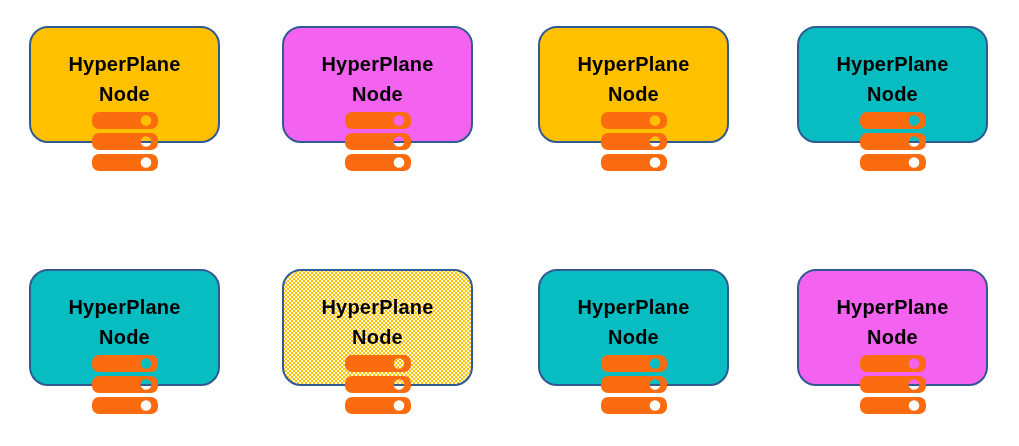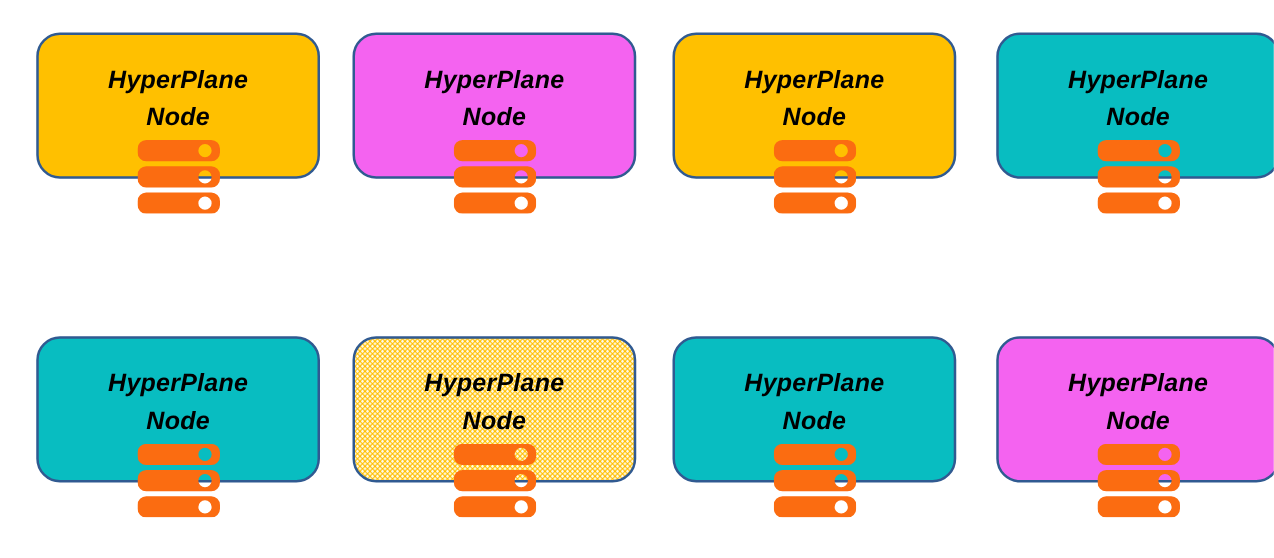--- a/index.html
+++ b/index.html
@@ -16,26 +16,25 @@
     --icon-color: #FB6C11;
     --text-color: #000000;
     overflow: hidden;
   }
   .canvas {
     position: absolute;
     inset: 0;
   }
   .node {
     position: absolute;
-    width: 227px;
+    width: 191px;
     height: 117px;
     border: 2.5px solid var(--border-color);
     border-radius: 19px;
     box-sizing: border-box;
-    font-style: italic;
   }
   
   .r1 { top: 26px; }
   .r2 { top: 269px; }
   .c1 { left: 29px; }
   .c2 { left: 282px; }
   .c3 { left: 538px; }
   .c4 { left: 797px; }
 
   .pattern-dots {

